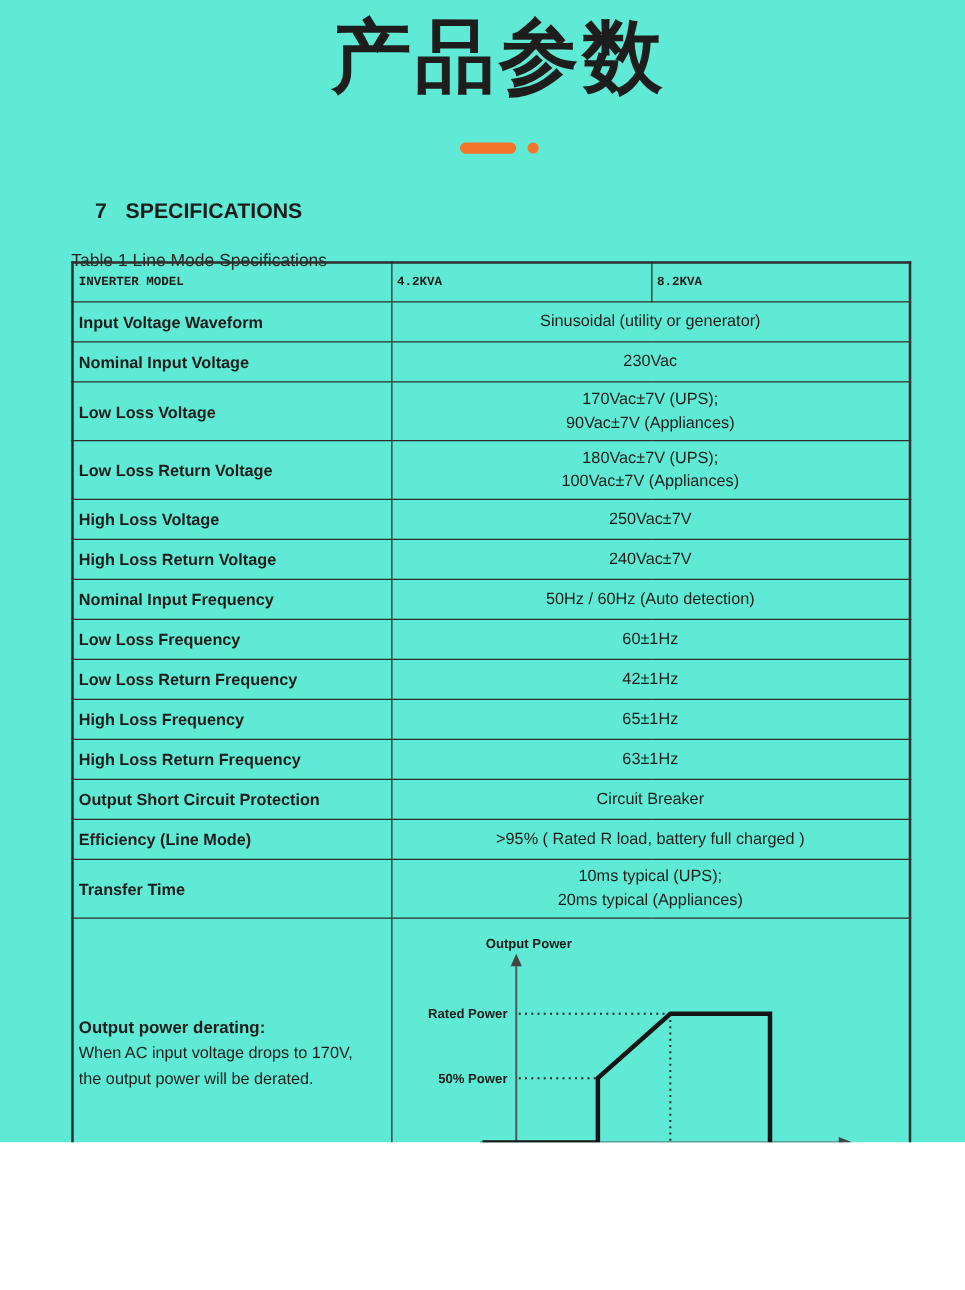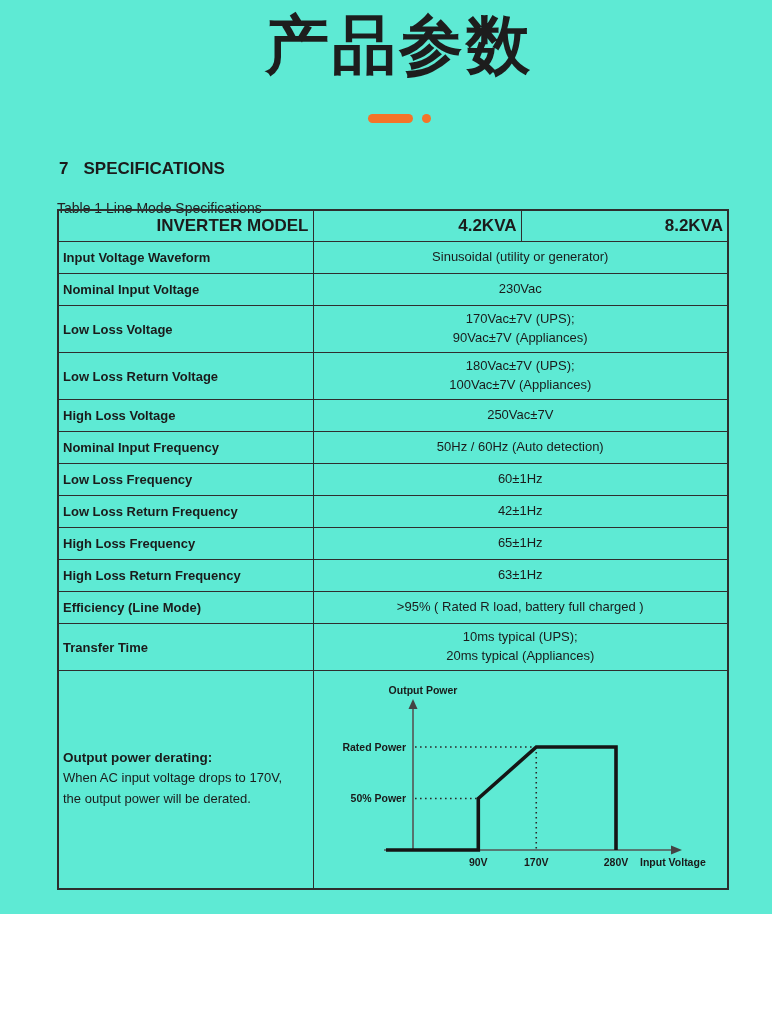--- a/index.html
+++ b/index.html
@@ -7,29 +7,29 @@
   .page{position:relative;width:772px;height:914px;background:#5eead4;overflow:hidden;padding-left:26px;}
 
   .title{position:absolute;top:2px;left:0;width:100%;text-align:center;
          font-size:64px;font-weight:900;letter-spacing:3px;color:#1d1d1d;margin:0;
          font-family:"Liberation Sans","DejaVu Sans",sans-serif;}
   .divider{position:absolute;top:114px;left:0;width:100%;
            display:flex;justify-content:center;align-items:center;gap:9px;}
   .divider .bar{width:45px;height:9px;border-radius:5px;display:block;}
   .divider .dot{width:9px;height:9px;border-radius:50%;display:block;}
 
-  .heading{position:absolute;left:59px;top:159px;font-size:17px;font-weight:bold;color:#1b1b1b;}
+  .heading{position:absolute;left:76px;top:159px;font-size:17px;font-weight:bold;color:#1b1b1b;}
   .heading .num{margin-right:15px;}
   .subtitle{position:absolute;left:57px;top:200px;font-size:14px;color:#222;}
 
   .spec-table{position:absolute;left:57px;top:209px;width:670px;
               border-collapse:collapse;table-layout:fixed;font-size:13px;color:#1b1b1b;
               border:2px solid #2e2e2e;}
   .spec-table th,.spec-table td{border:1.5px solid #2e2e2e;vertical-align:middle;padding:2px 4px;}
-  th.hc{font-weight:bold;text-align:right;height:26px;font-size:17px;}
+  th.hc{font-weight:bold;text-align:left;height:26px;font-size:10px;font-family:Liberation Mono, monospace;}
   .label-cell{text-align:left;font-weight:bold;padding-left:8px;}
   .value-cell{text-align:center;white-space:pre-line;line-height:1.45;font-weight:normal;}
   tr.row td{height:27px;}
   tr.tall td{height:42px;}
   .derating-label{vertical-align:middle;margin-top:18px;}
   .dl-title{font-weight:bold;font-size:13.5px;margin-bottom:3px;}
   .dl-desc{font-weight:normal;white-space:pre-line;line-height:1.55;font-size:13px;}
   .chart-cell{text-align:left;vertical-align:middle;height:213px;padding:0;line-height:0;}
   .ct{font-family:"Liberation Sans",sans-serif;font-size:10.5px;font-weight:600;fill:#1a1a1a;}
   .dotline{stroke:#2a2a2a;stroke-width:1.6;stroke-dasharray:1.6 3.4;fill:none;}
@@ -82,38 +82,46 @@
         <tr class="tall">
           <td class="label-cell">Low Loss Return Voltage</td>
           <td class="value-cell" colspan="2">180Vac±7V (UPS);
 100Vac±7V (Appliances)</td>
         </tr>
         <tr class="row">
           <td class="label-cell">High Loss Voltage</td>
           <td class="value-cell" colspan="2">250Vac±7V</td>
         </tr>
         <tr class="row">
+          <td class="label-cell">High Loss Return Voltage</td>
+          <td class="value-cell" colspan="2">240Vac±7V</td>
+        </tr>
+        <tr class="row">
           <td class="label-cell">Nominal Input Frequency</td>
           <td class="value-cell" colspan="2">50Hz / 60Hz (Auto detection)</td>
         </tr>
         <tr class="row">
           <td class="label-cell">Low Loss Frequency</td>
           <td class="value-cell" colspan="2">60±1Hz</td>
         </tr>
         <tr class="row">
           <td class="label-cell">Low Loss Return Frequency</td>
           <td class="value-cell" colspan="2">42±1Hz</td>
         </tr>
         <tr class="row">
           <td class="label-cell">High Loss Frequency</td>
           <td class="value-cell" colspan="2">65±1Hz</td>
         </tr>
         <tr class="row">
           <td class="label-cell">High Loss Return Frequency</td>
           <td class="value-cell" colspan="2">63±1Hz</td>
+        </tr>
+        <tr class="row">
+          <td class="label-cell">Output Short Circuit Protection</td>
+          <td class="value-cell" colspan="2">Circuit Breaker</td>
         </tr>
         <tr class="row">
           <td class="label-cell">Efficiency (Line Mode)</td>
           <td class="value-cell" colspan="2">&gt;95% ( Rated R load, battery full charged )</td>
         </tr>
         <tr class="tall">
           <td class="label-cell">Transfer Time</td>
           <td class="value-cell" colspan="2">10ms typical (UPS);
 20ms typical (Appliances)</td>
         </tr>

